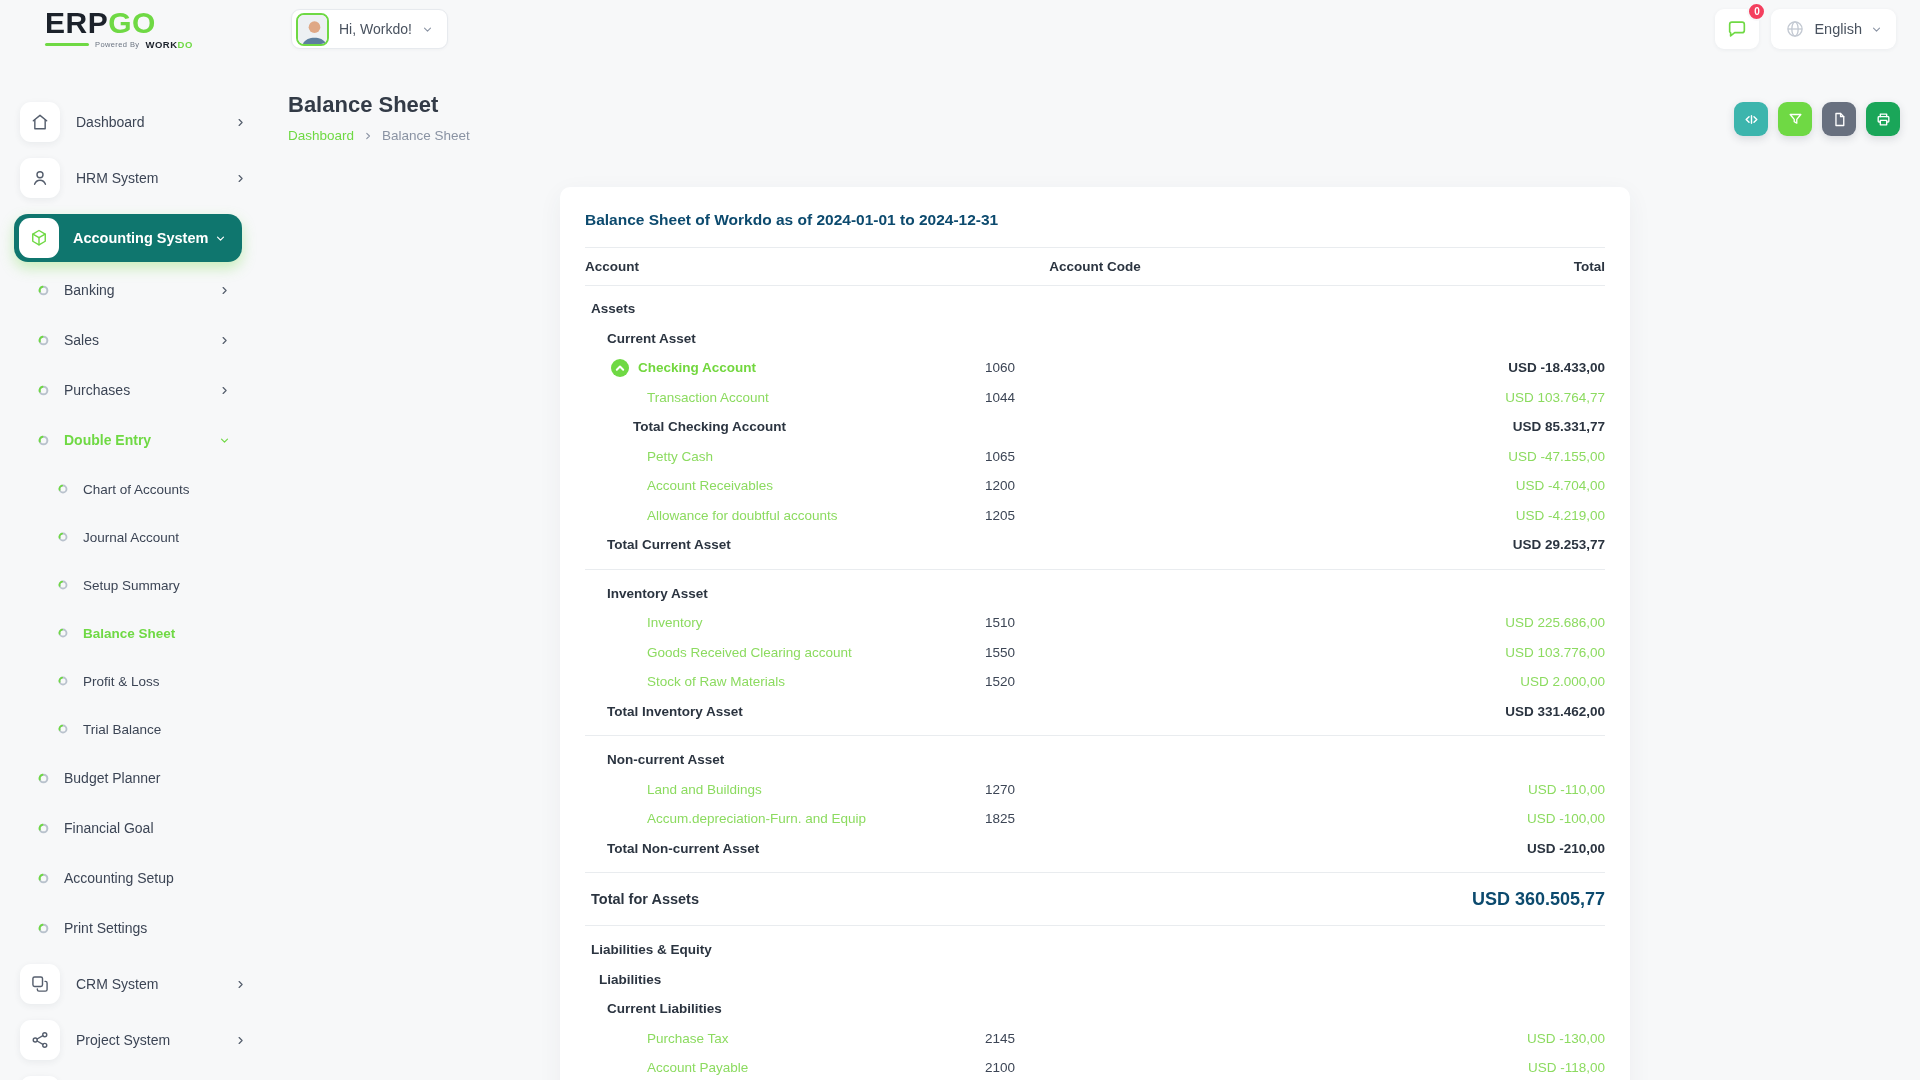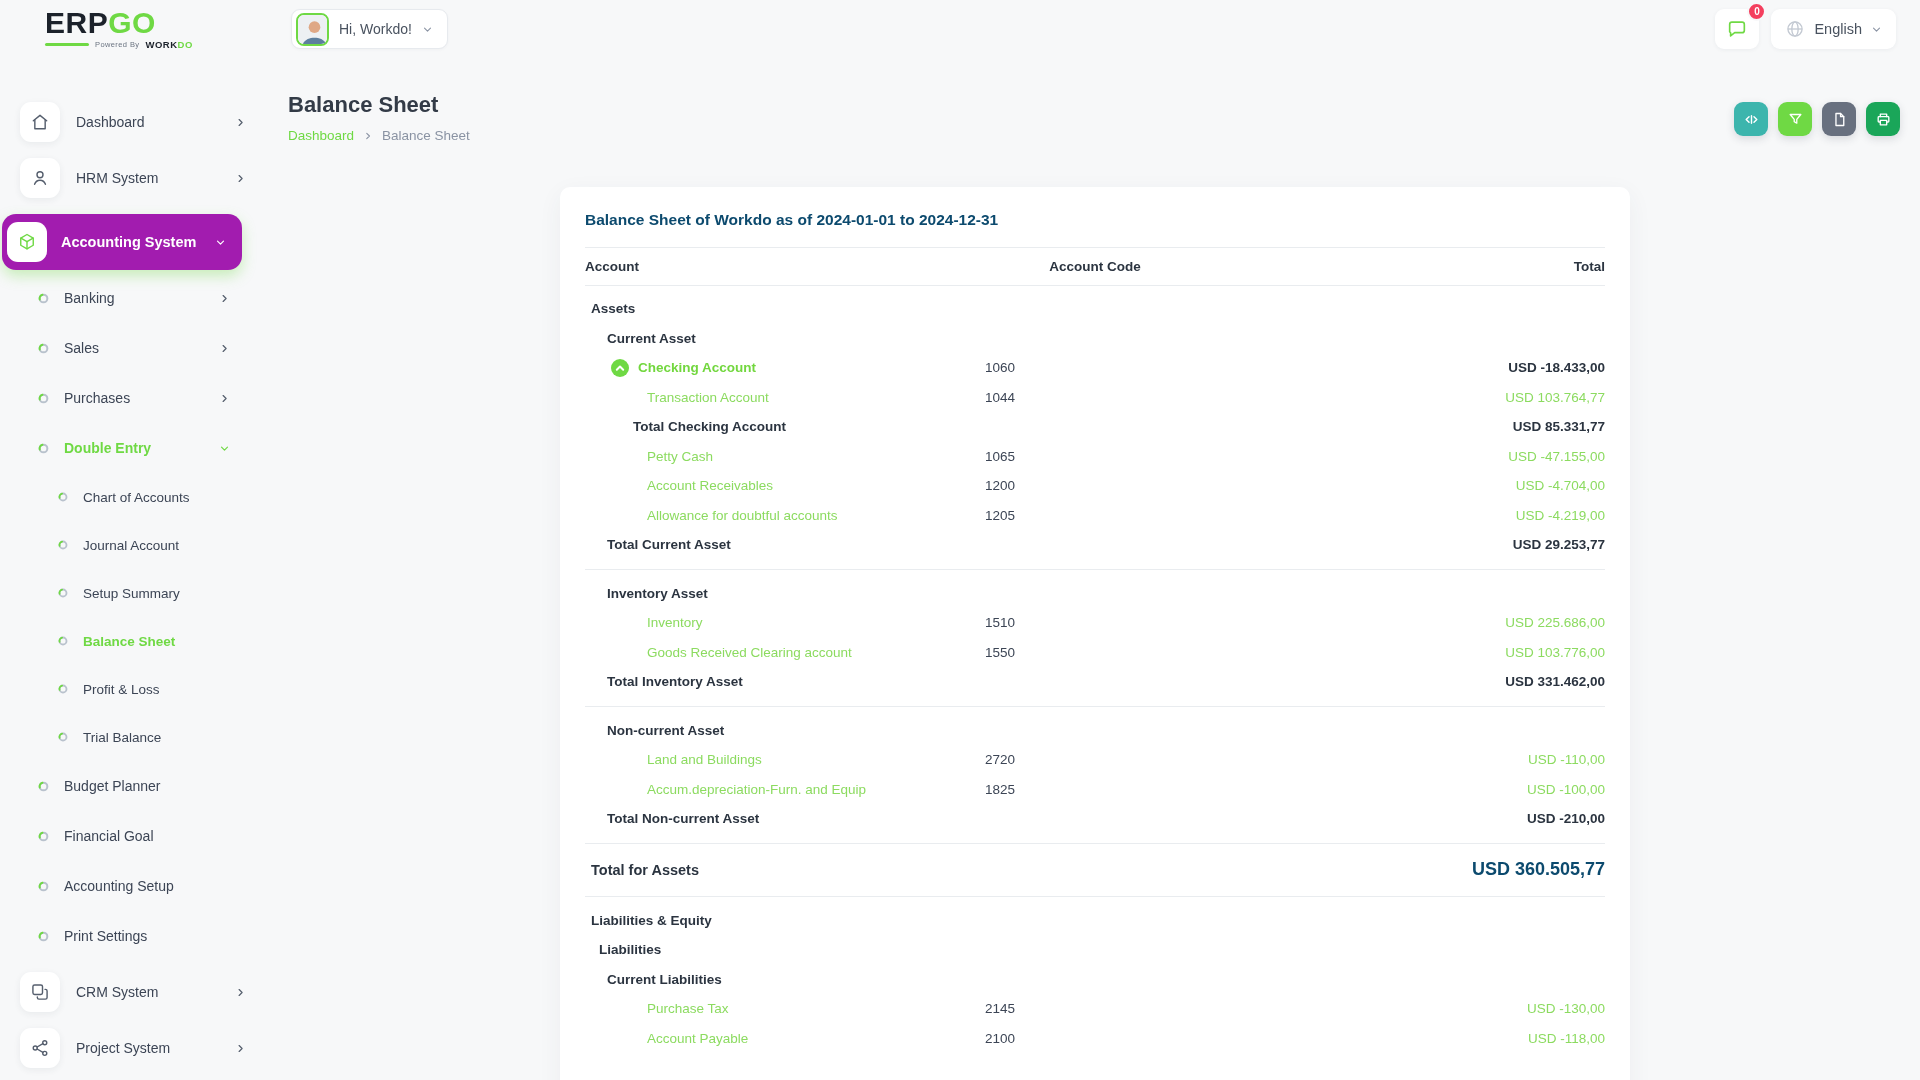--- a/index.html
+++ b/index.html
@@ -43,21 +43,21 @@
   
   .sidebar { position:absolute; left:0; top:58px; width:260px; height:1022px; padding-top:44px; overflow:hidden; }
   .s-mod { display:flex; align-items:center; height:40px; margin:0 14px 16px 20px; cursor:pointer; }
   .iconbox { width:40px; height:40px; background:#fff; border-radius:11px; flex:0 0 auto;
     display:flex; align-items:center; justify-content:center; color:#555e6d;
     box-shadow:0 2px 7px rgba(40,50,70,.07); }
   .iconbox svg { width:20px; height:20px; }
   .s-mod .s-label { font-size:14px; color:#3c4555; margin-left:16px; }
   .s-chev { margin-left:auto; color:#555e6d; display:flex; }
   .s-chev svg { width:11px; height:11px; }
-  .s-mod.active { background:#a21caf; border-radius:14px; height:56px; margin:0 18px 14px 2px;
+  .s-mod.active { background:#0f766e; border-radius:14px; height:48px; margin:0 18px 14px 14px;
     padding:0 16px 0 5px; box-shadow:0 6px 14px rgba(111,217,68,.35); }
   .s-mod.active .iconbox { color:#6fd944; box-shadow:none; }
   .s-mod.active .s-label { color:#fff; font-weight:700; font-size:14.5px; margin-left:14px; }
   .s-mod.active .s-chev { color:#fff; }
   .s-sub { display:flex; align-items:center; height:28px; margin:0 14px 22px 0; padding-left:38px; cursor:pointer; }
   .s-sub .donut { display:flex; } .s-sub .donut svg { width:11px; height:11px; }
   .s-sub .s-label { font-size:14px; color:#3c4555; margin-left:15px; }
   .s-sub.active .s-label { color:#6fd944; font-weight:700; }
   .s-sub .s-chev { margin-right:16px; }
   .s-sub.active .s-chev { color:#6fd944; }
@@ -525,40 +525,47 @@
           <div class="c-code">1510</div>
           <div class="c-total">USD 225.686,00</div>
         </div>
         <div class="t-row k-leaf">
           <div class="c-name lv4">
             <span>Goods Received Clearing account</span>
           </div>
           <div class="c-code">1550</div>
           <div class="c-total">USD 103.776,00</div>
         </div>
+        <div class="t-row k-leaf">
+          <div class="c-name lv4">
+            <span>Stock of Raw Materials</span>
+          </div>
+          <div class="c-code">1520</div>
+          <div class="c-total">USD 2.000,00</div>
+        </div>
         <div class="t-row k-subtotal">
           <div class="c-name lv2">
             <span>Total Inventory Asset</span>
           </div>
           <div class="c-code"></div>
           <div class="c-total">USD 331.462,00</div>
         </div>
         <div class="t-div"></div>
         <div class="t-row k-section">
           <div class="c-name lv2">
             <span>Non-current Asset</span>
           </div>
           <div class="c-code"></div>
           <div class="c-total"></div>
         </div>
         <div class="t-row k-leaf">
           <div class="c-name lv4">
             <span>Land and Buildings</span>
           </div>
-          <div class="c-code">2720</div>
+          <div class="c-code">1270</div>
           <div class="c-total">USD -110,00</div>
         </div>
         <div class="t-row k-leaf">
           <div class="c-name lv4">
             <span>Accum.depreciation-Furn. and Equip</span>
           </div>
           <div class="c-code">1825</div>
           <div class="c-total">USD -100,00</div>
         </div>
         <div class="t-row k-subtotal">

